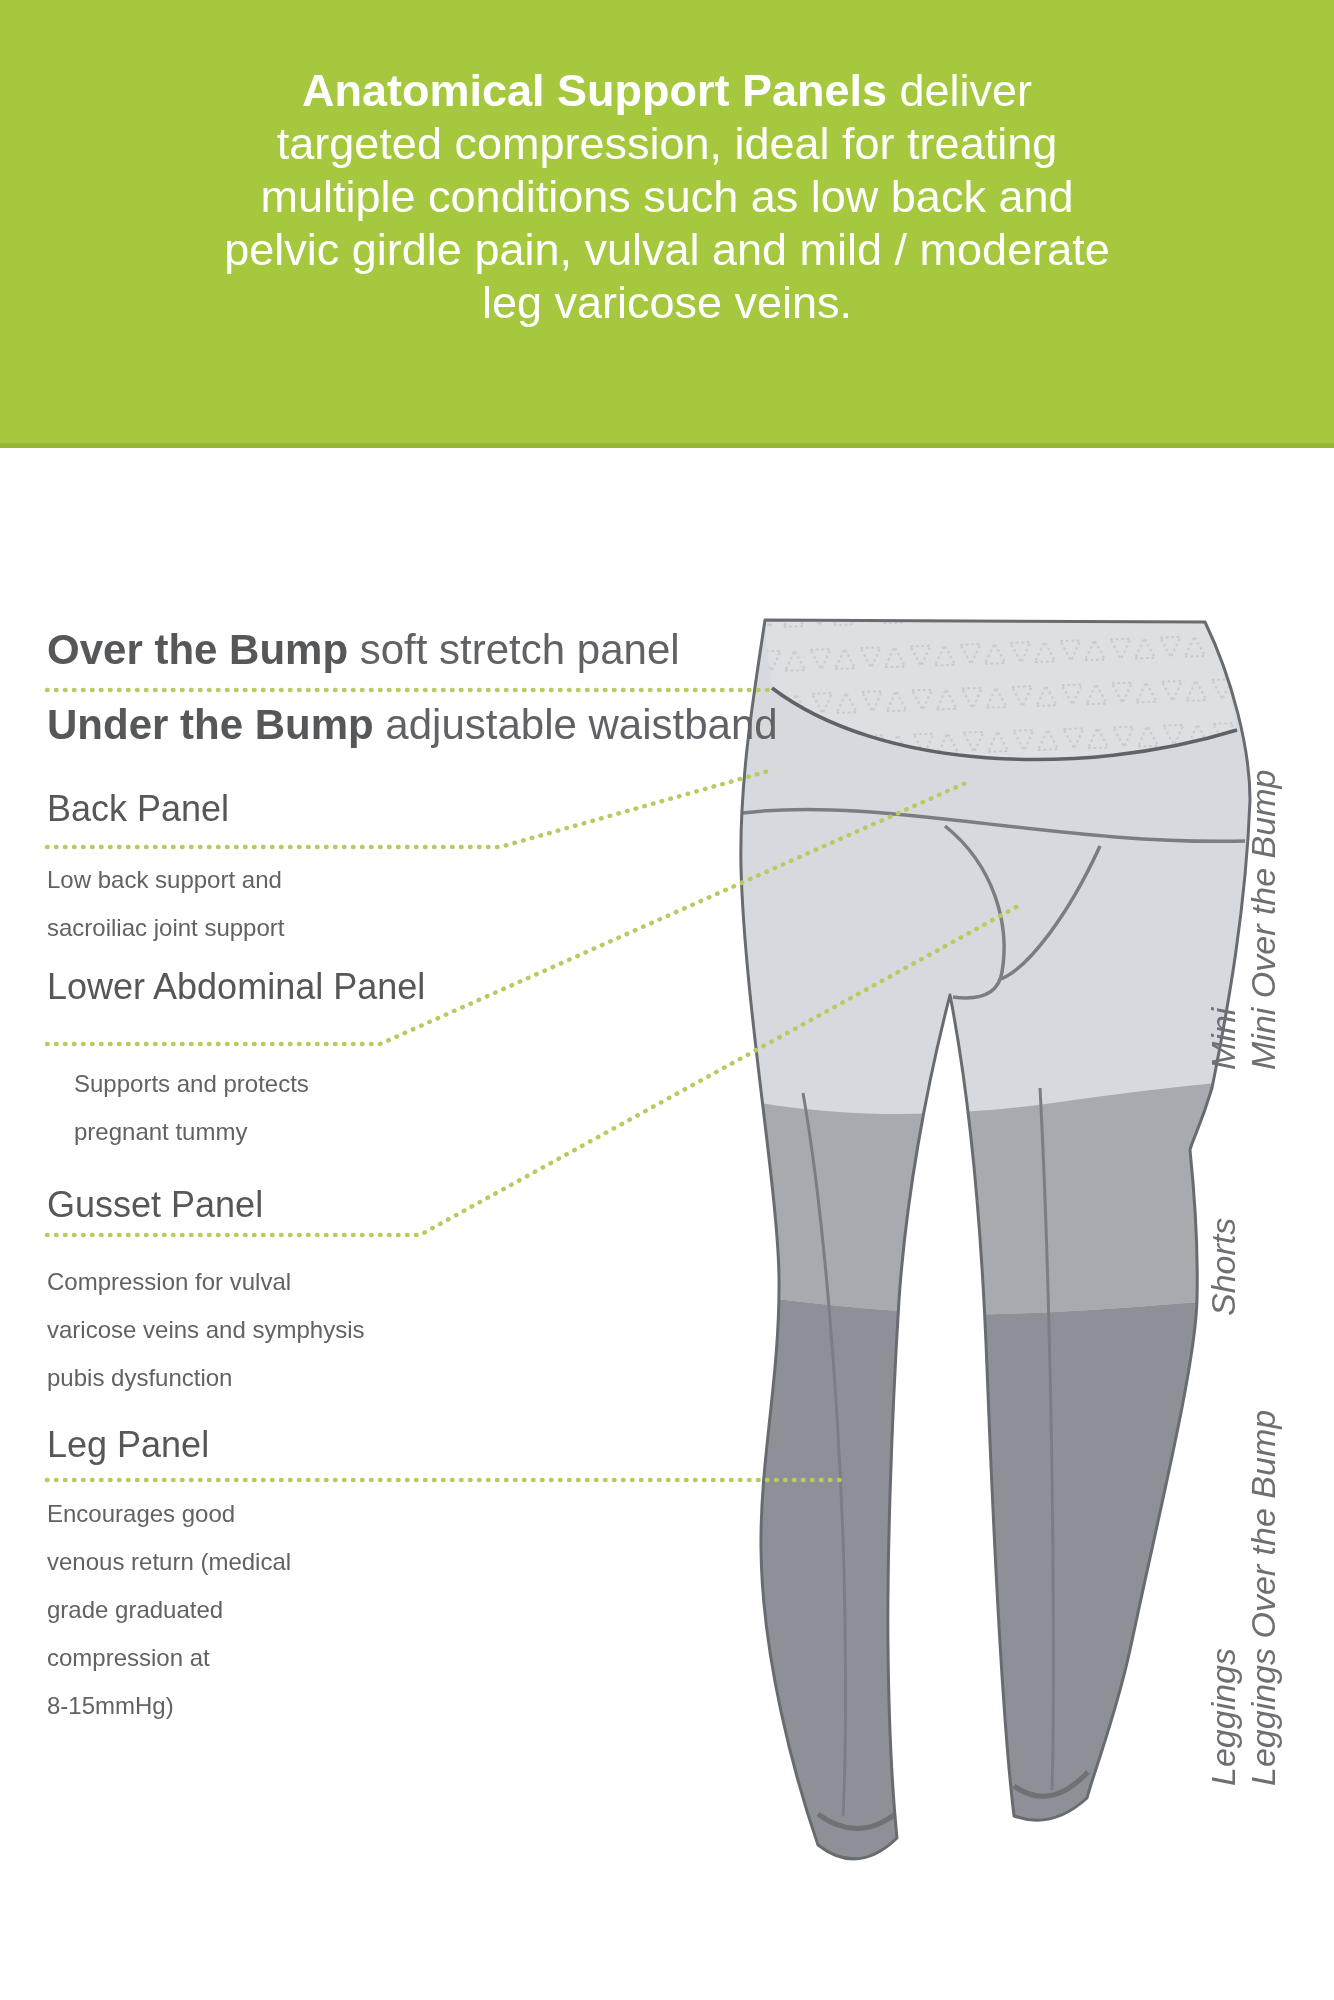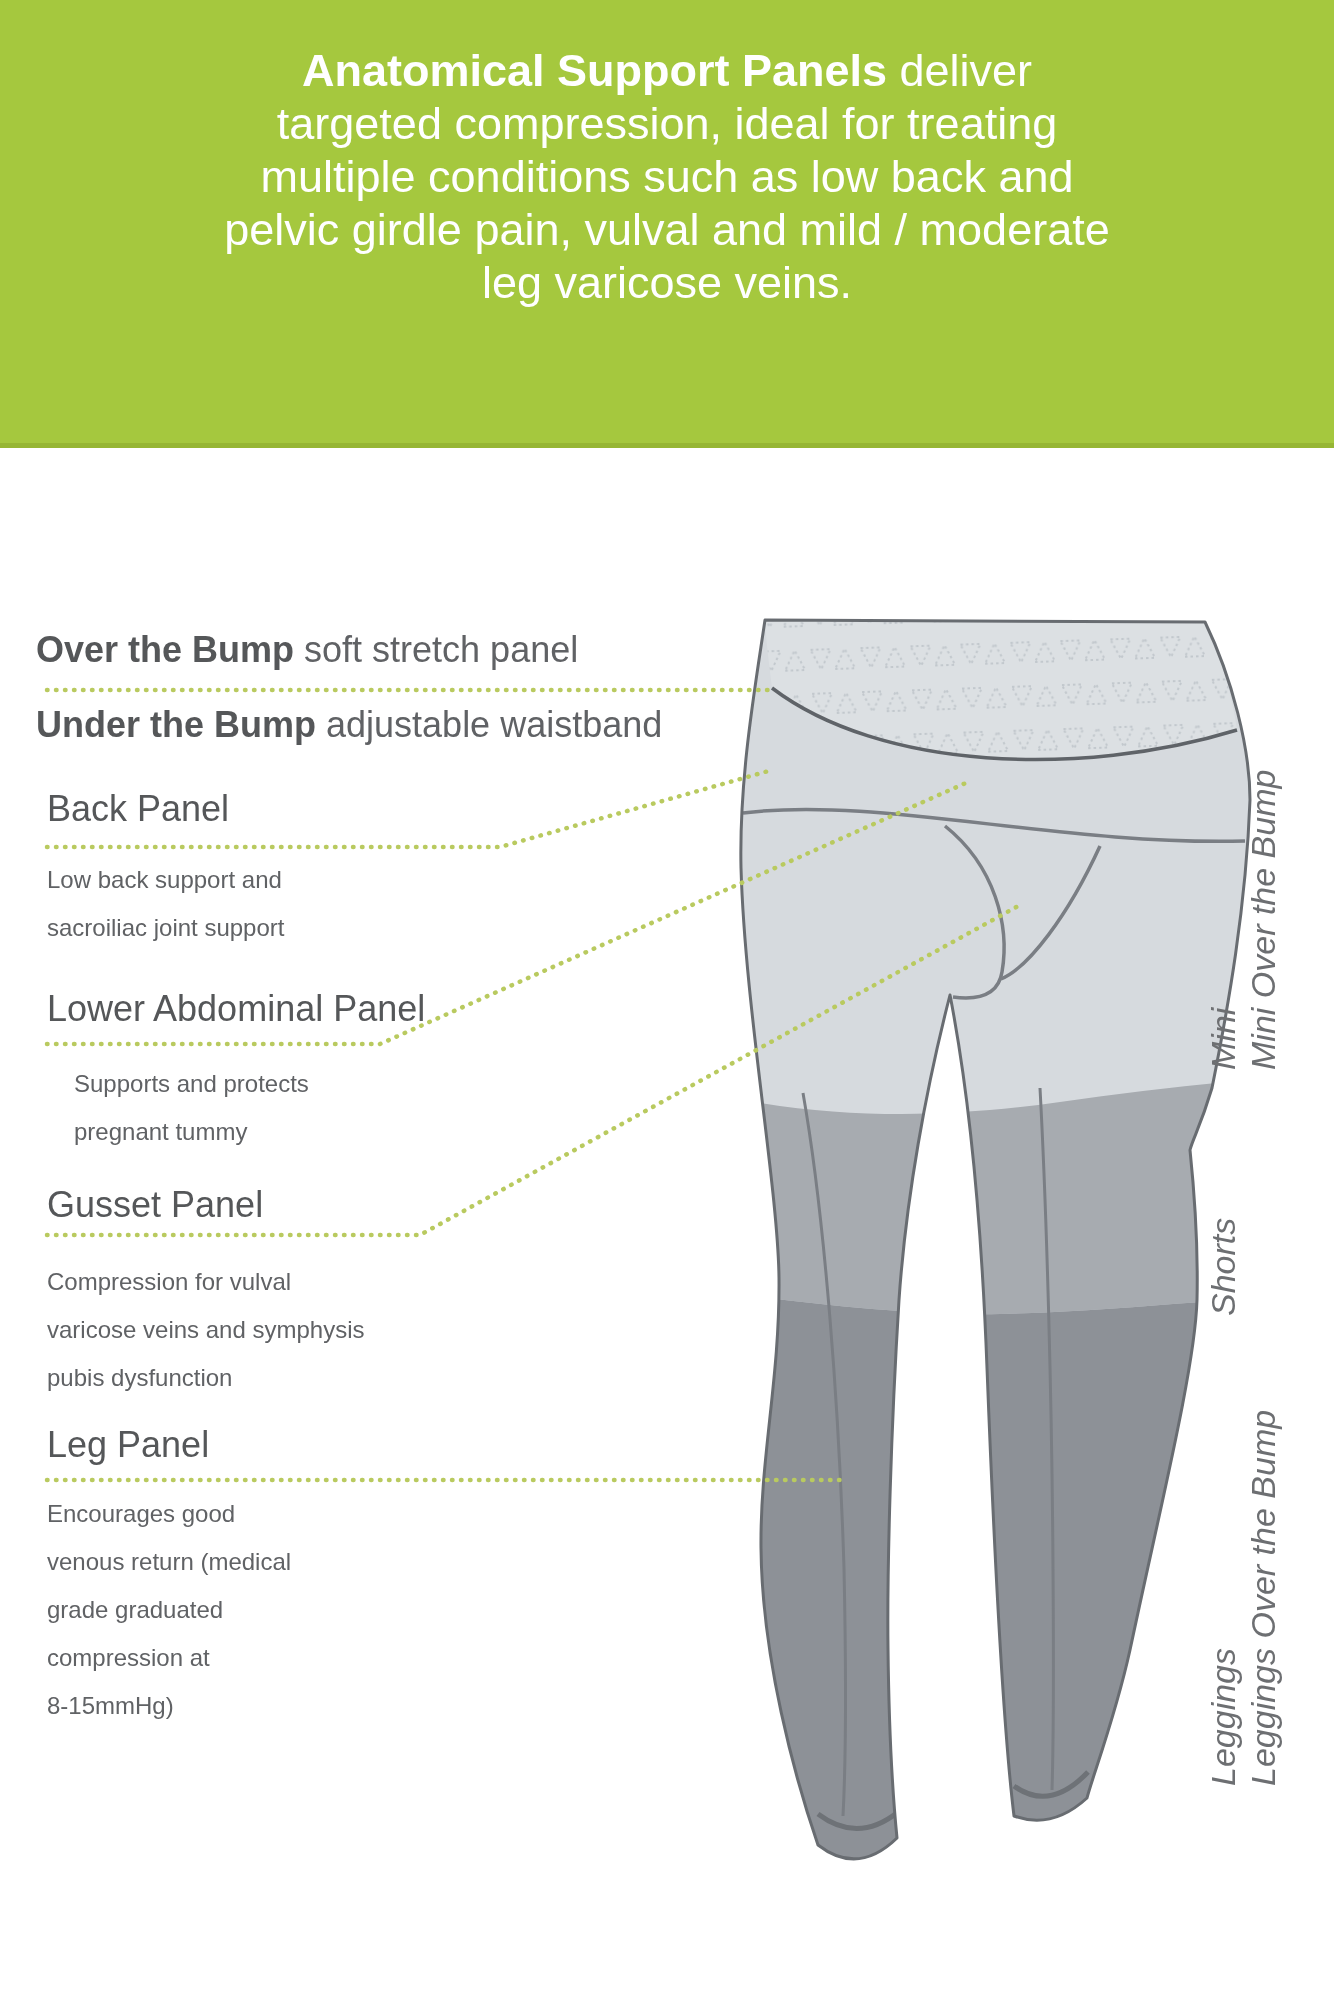--- a/index.html
+++ b/index.html
@@ -20,32 +20,33 @@
     text-align:center;
     padding-top:44px;
   }
   .header .headline{
     display:inline-block;
     max-width:1200px;
     font-size:45px;
     line-height:53px;
     font-weight:400;
     white-space:pre-line;
+    margin-top:20px;
   }
   .header .headline b{font-weight:700;}
   
   .content{
     position:relative;
     width:1334px;height:1552px;
     background:#ffffff;
   }
   .content svg{position:absolute;left:0;top:0;}
   .lbl{
-    position:absolute;left:36px;
-    font-size:36px;line-height:44px;
+    position:absolute;left:47px;
+    font-size:42px;line-height:44px;
     color:#606265;
     white-space:nowrap;
   }
   .lbl b{color:#555759;font-weight:700;}
   .heading{
     position:absolute;left:47px;
     font-size:36px;line-height:42px;
     font-weight:400;color:#555759;
     white-space:nowrap;
   }
@@ -123,21 +124,21 @@
   </svg>
 
   <div class="lbl" style="top:180px;"><b>Over the Bump</b><span> soft stretch panel</span></div>
 
   <div class="lbl" style="top:255px;"><b>Under the Bump</b><span> adjustable waistband</span></div>
 
   <div class="heading" style="top:340px;">Back Panel</div>
   <div class="desc" style="top:408px;">Low back support and
 sacroiliac joint support</div>
 
-  <div class="heading" style="top:540px;">Lower Abdominal Panel</div>
+  <div class="heading" style="top:518px;">Lower Abdominal Panel</div>
   <div class="desc" style="top:612px;margin-left:27px;">Supports and protects
 pregnant tummy</div>
 
   <div class="heading" style="top:736px;">Gusset Panel</div>
   <div class="desc" style="top:810px;">Compression for vulval
 varicose veins and symphysis
 pubis dysfunction</div>
 
   <div class="heading" style="top:976px;">Leg Panel</div>
   <div class="desc" style="top:1042px;">Encourages good

